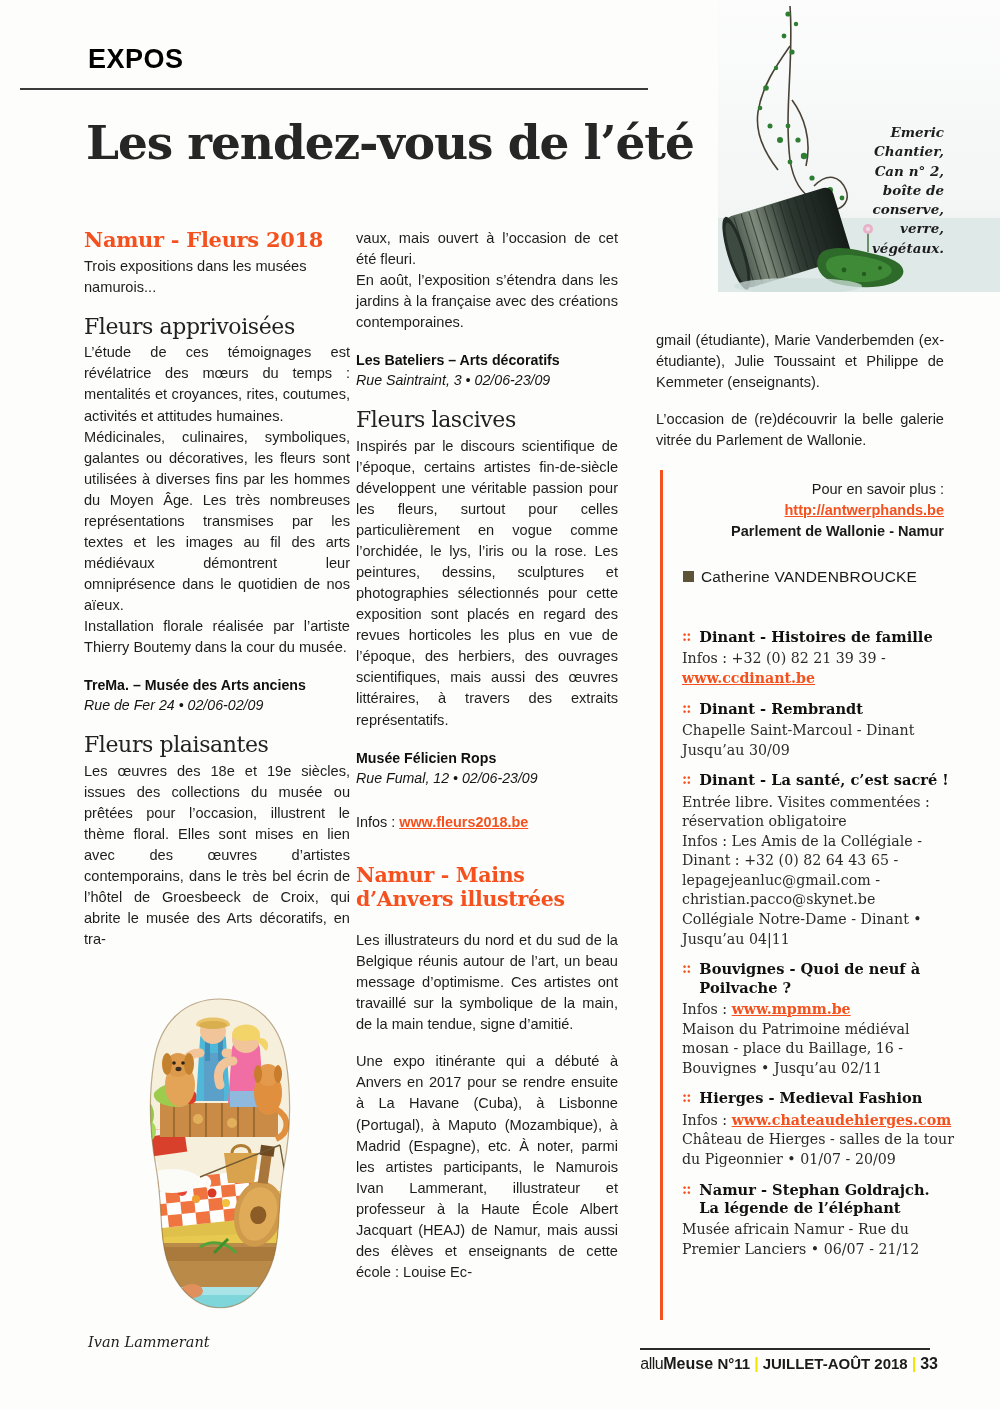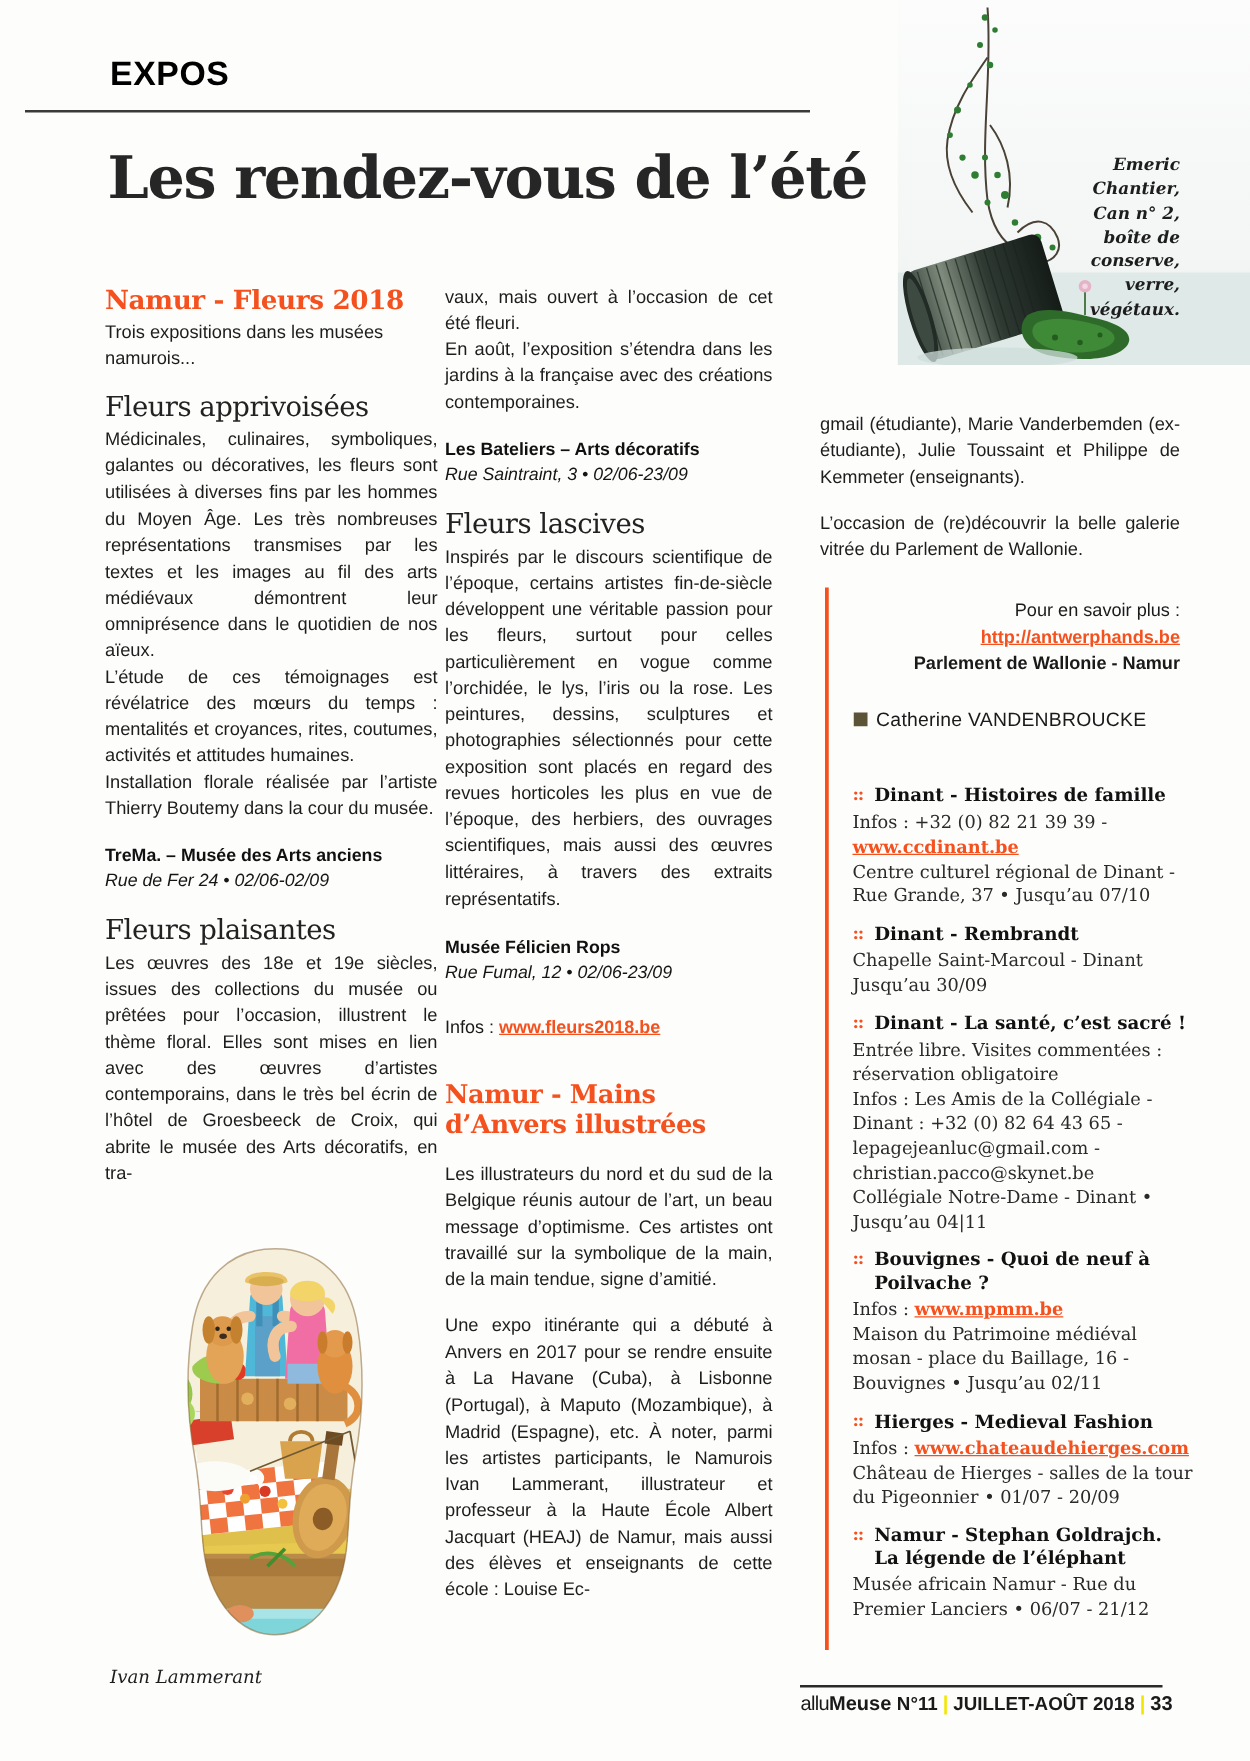--- a/index.html
+++ b/index.html
@@ -244,22 +244,22 @@
       <ellipse cx="80" cy="286" rx="64" ry="8" fill="#cfdedb" opacity="0.75"></ellipse>
     </svg>
   </div>
   <div class="photo-caption">Emeric Chantier, Can n° 2, boîte de conserve, verre, végétaux.</div>
 
   <div class="col col1">
     <div class="sec-title">Namur - Fleurs 2018</div>
     <p class="body nojust">Trois expositions dans les musées namurois...</p>
 
     <div class="sub-title">Fleurs apprivoisées</div>
+    <p class="body">L’étude de ces témoignages est révélatrice des mœurs du temps : mentalités et croyances, rites, coutumes, activités et attitudes humaines.</p>
     <p class="body">Médicinales, culinaires, symboliques, galantes ou décoratives, les fleurs sont utilisées à diverses fins par les hommes du Moyen Âge. Les très nombreuses représentations transmises par les textes et les images au fil des arts médiévaux démontrent leur omniprésence dans le quotidien de nos aïeux.</p>
-    <p class="body">L’étude de ces témoignages est révélatrice des mœurs du temps : mentalités et croyances, rites, coutumes, activités et attitudes humaines.</p>
     <p class="body">Installation florale réalisée par l’artiste Thierry Boutemy dans la cour du musée.</p>
 
     <div class="venue">TreMa. – Musée des Arts anciens</div>
     <div class="venue-addr">Rue de Fer 24 • 02/06-02/09</div>
 
     <div class="sub-title">Fleurs plaisantes</div>
     <p class="body">Les œuvres des 18e et 19e siècles, issues des collections du musée ou prêtées pour l’occasion, illustrent le thème floral. Elles sont mises en lien avec des œuvres d’artistes contemporains, dans le très bel écrin de l’hôtel de Groesbeeck de Croix, qui abrite le musée des Arts décoratifs, en tra-</p>
   </div>
 
   <div class="col col2">
@@ -305,21 +305,20 @@
   <div class="brief">
 
     <div class="brief-item">
       <div class="brief-head">
         <span class="bullet">::</span>
         <span style="white-space:pre-line;">Dinant - Histoires de famille</span>
       </div>
       <div class="brief-body">
         <span>Infos : +32 (0) 82 21 39 39 -</span><br>
         <a class="link" href="#">www.ccdinant.be</a><br>
-        <span style="white-space:pre-line;">Centre culturel régional de Dinant - Rue Grande, 37 • Jusqu’au 07/10</span>
       </div>
     </div>
 
     <div class="brief-item">
       <div class="brief-head">
         <span class="bullet">::</span>
         <span style="white-space:pre-line;">Dinant - Rembrandt</span>
       </div>
       <div class="brief-body" style="white-space:pre-line;">Chapelle Saint-Marcoul - Dinant
 Jusqu’au 30/09</div>

